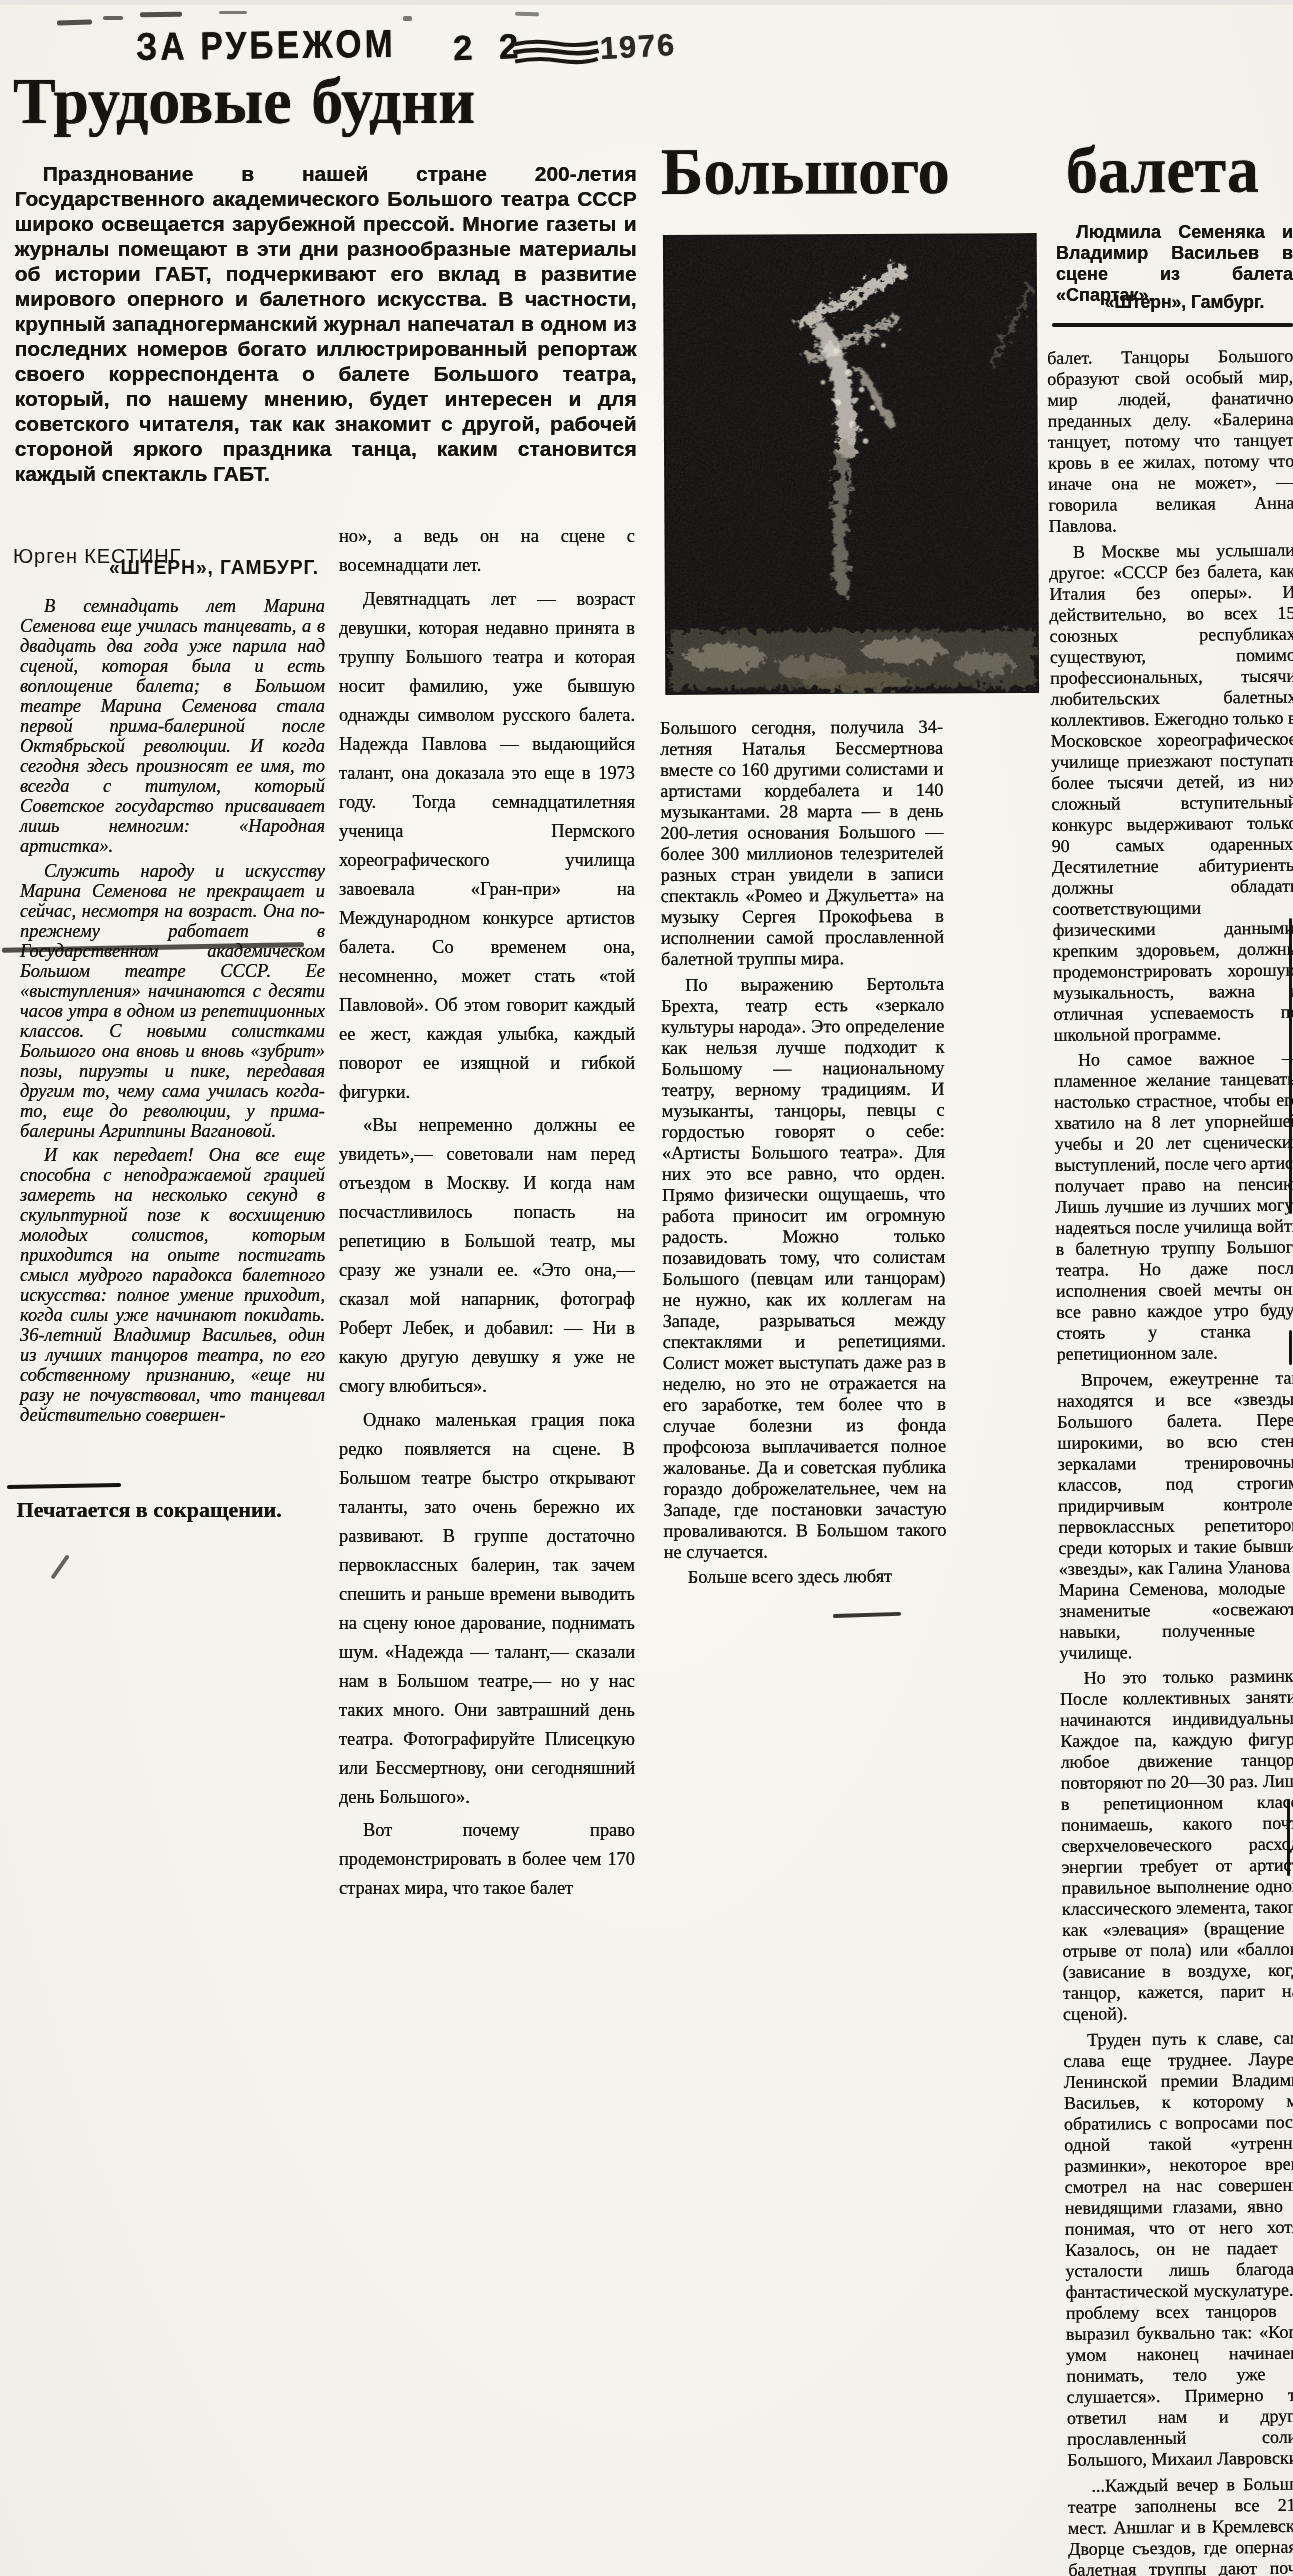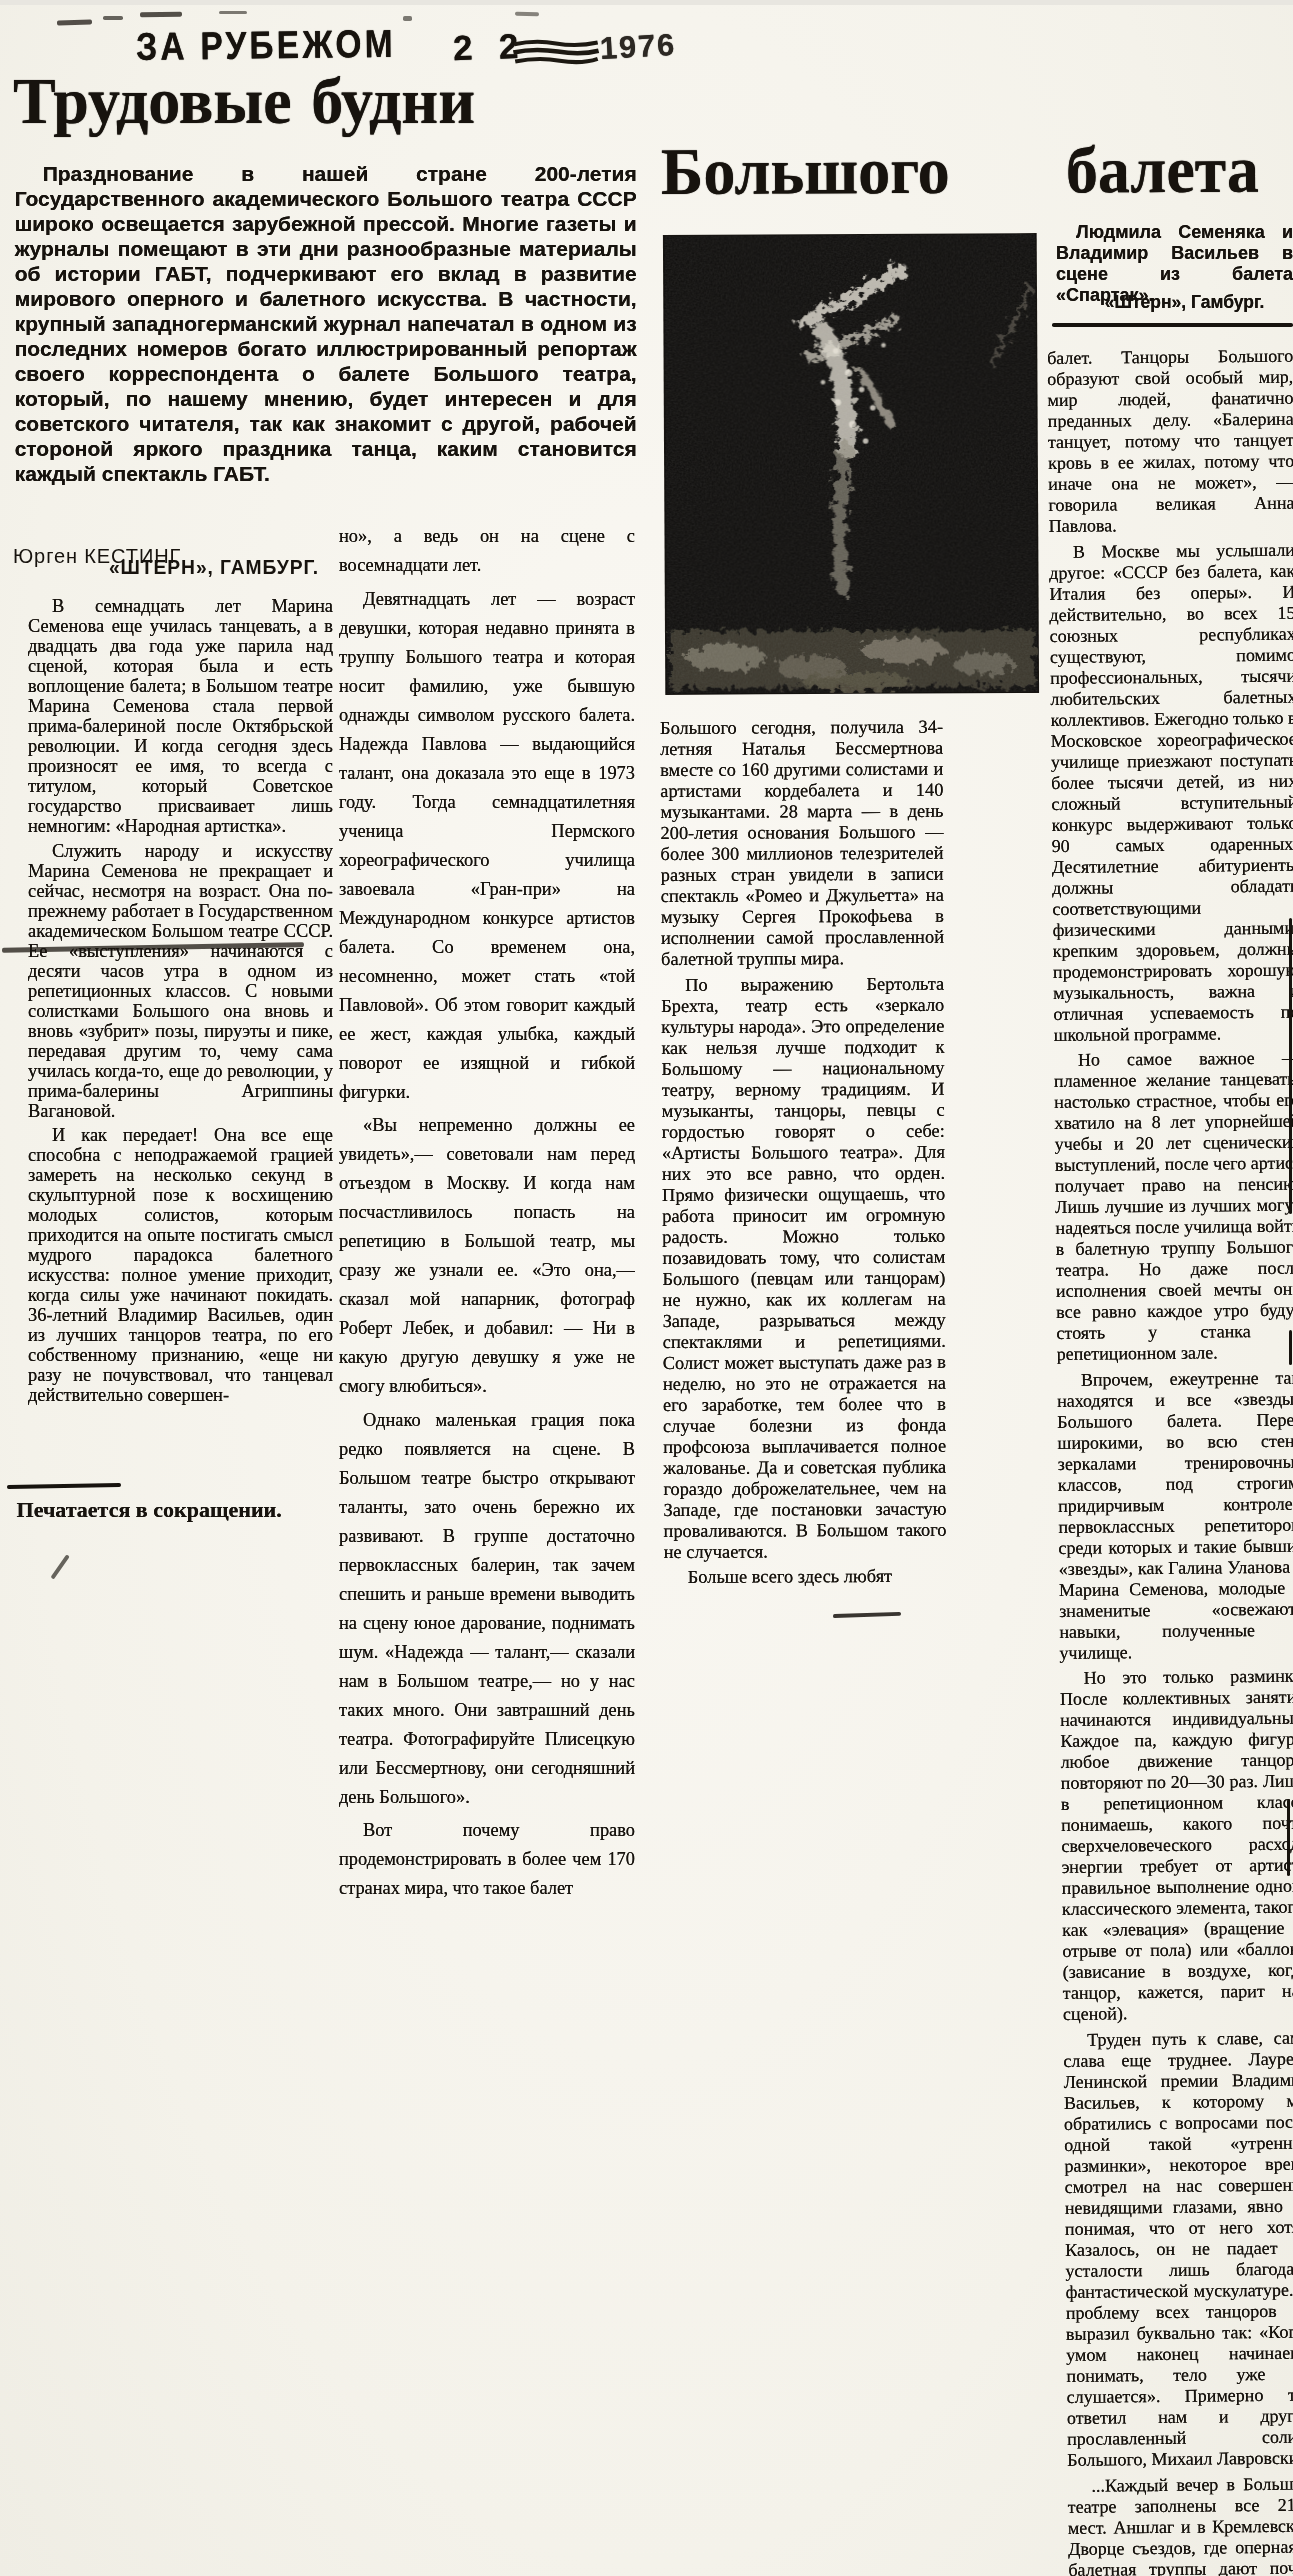--- a/index.html
+++ b/index.html
@@ -45,21 +45,21 @@
     font-size:21px;line-height:25px;text-align:justify;text-indent:28px;
     text-shadow:0 0 0.5px #17130e;
   }
   
   .byline-author{left:13px;top:540px;font-family:"Liberation Sans","DejaVu Sans",sans-serif;font-weight:normal;font-size:20px;letter-spacing:0.9px;}
   .byline-source{left:109px;top:552px;font-family:"Liberation Sans","DejaVu Sans",sans-serif;font-weight:bold;font-size:19.3px;letter-spacing:0.9px;}
   
   .col{font-size:18.4px;line-height:20px;text-align:justify;text-shadow:0 0 0.4px #17130e;}
   .col p{margin:0 0 4.6px;text-indent:24px;}
   .col p.cont{text-indent:0;}
-  .col1{left:28px;top:591px;width:305px;}
+  .col1{left:20px;top:591px;width:305px;font-style:italic;}
   .col2{left:339px;top:517px;width:296px;line-height:29px;font-family:Liberation Serif, serif;}
   .col3{left:660px;top:713px;width:283px;line-height:21px;transform:rotate(-.25deg);transform-origin:top left;}
   .col4{left:1047px;top:343px;width:246px;font-size:18px;line-height:21px;transform:rotate(-.55deg);transform-origin:top left;}
   .footnote{left:16.6px;top:1492px;width:304px;font-weight:bold;font-size:22px;text-shadow:0 0 0.5px #17130e;}
   .hrule{position:absolute;background:#17130e;border-radius:1.8px;}
   
   .photo{left:665px;top:230px;width:372px;height:458px;background:#0b0a09;transform:rotate(-.3deg);box-shadow:0 0 0 0.9px #1a1713;}
   .caption{
     left:1056px;top:217px;width:237px;
     font-family:"Liberation Sans","DejaVu Sans",sans-serif;font-weight:bold;

